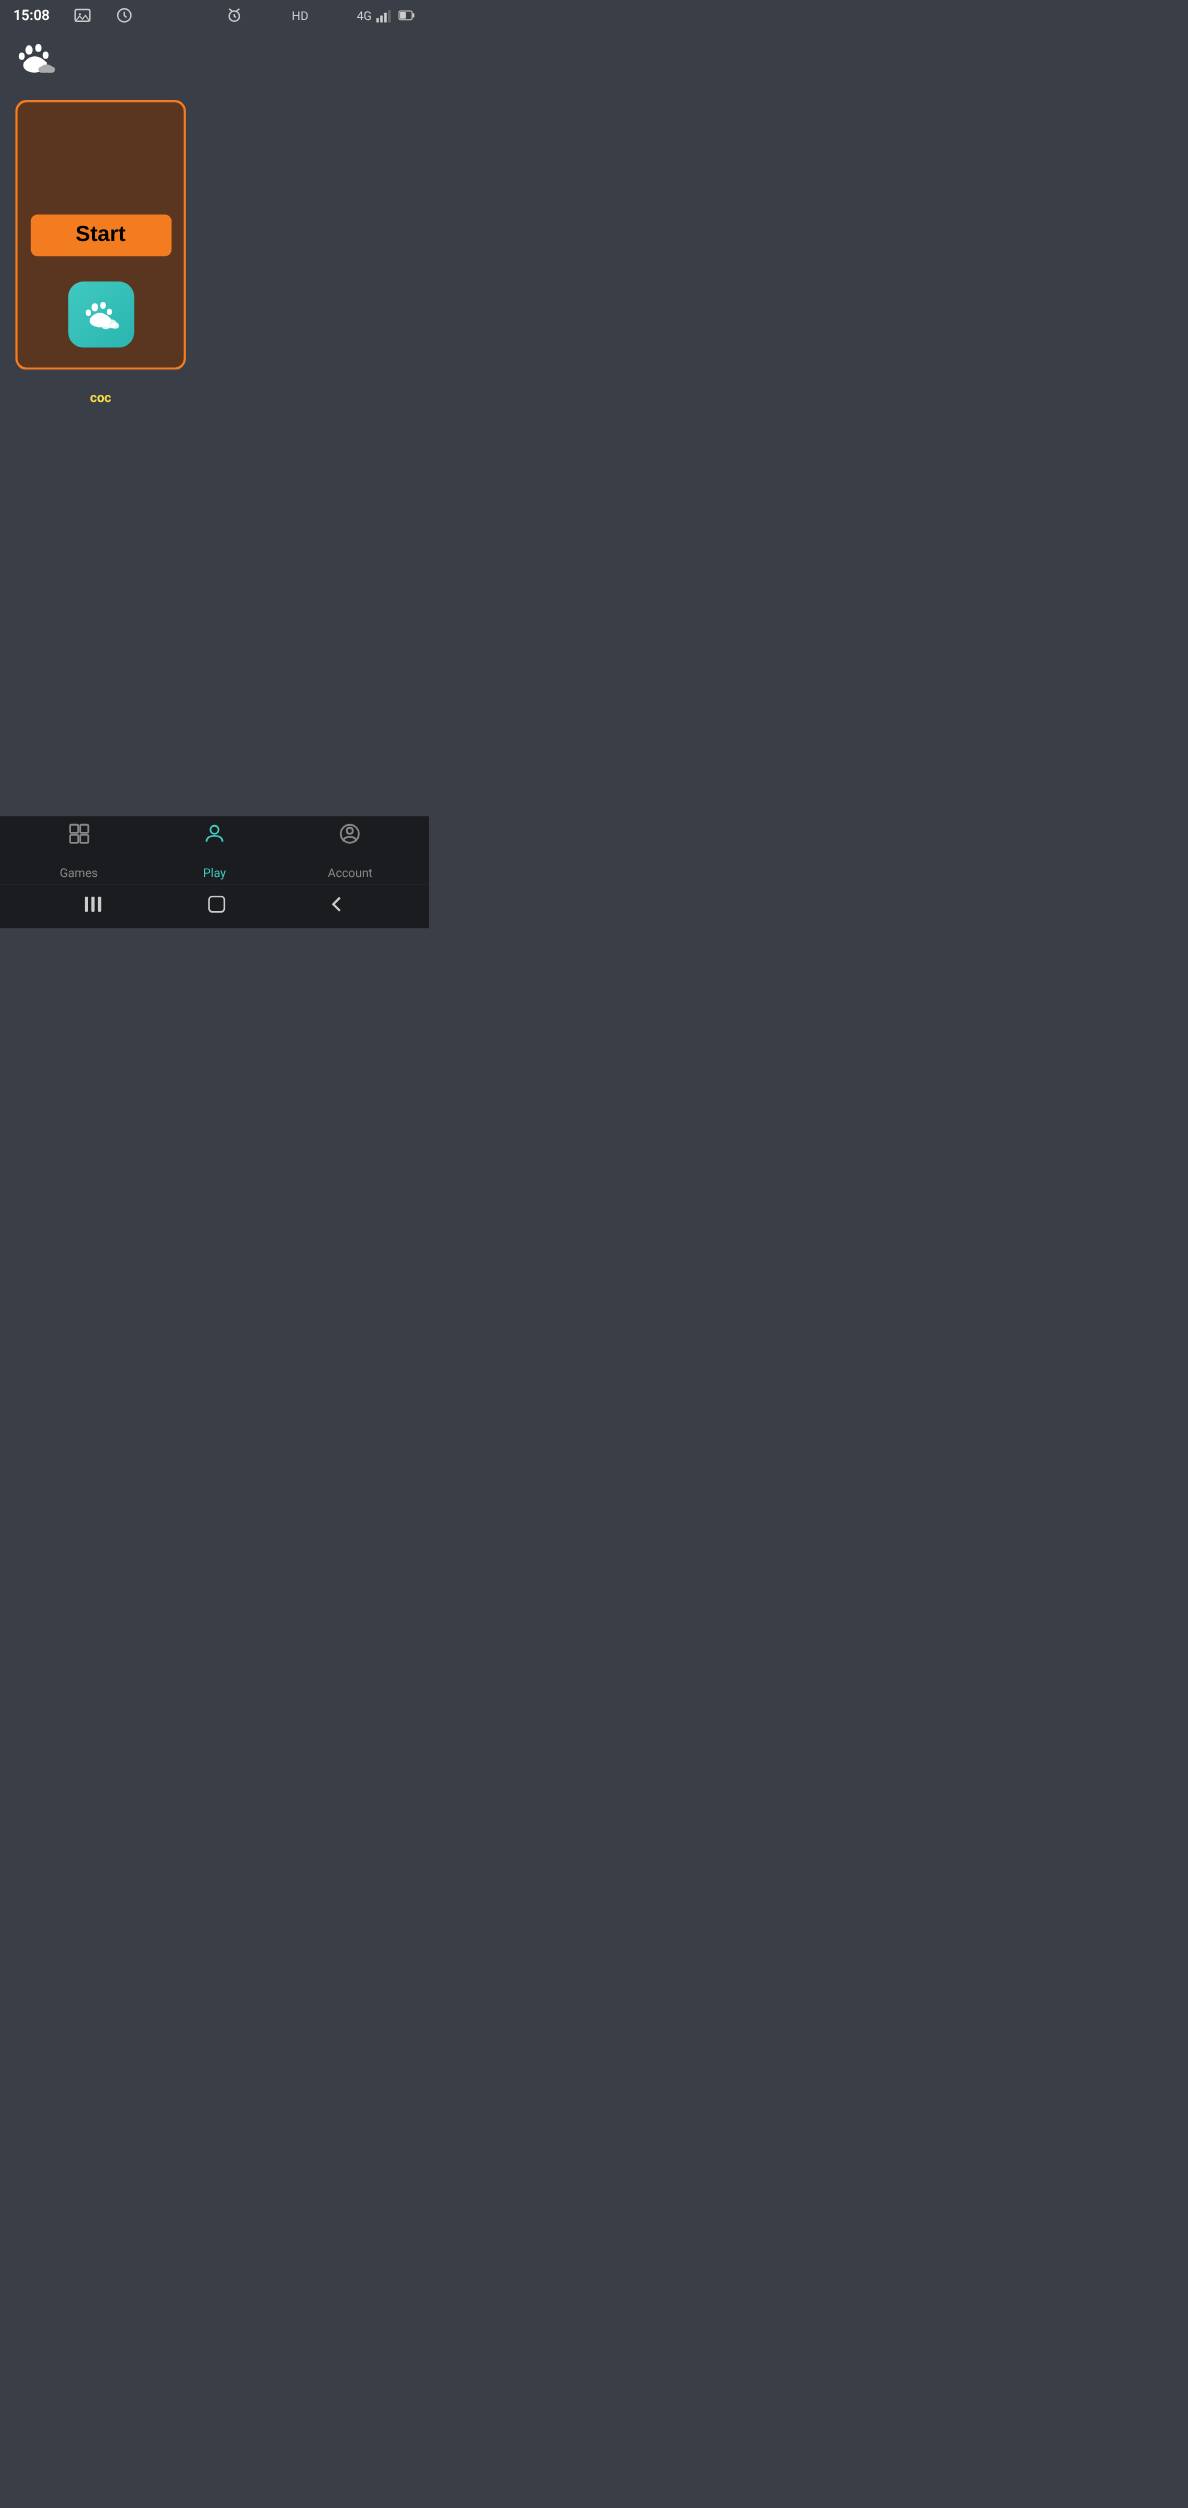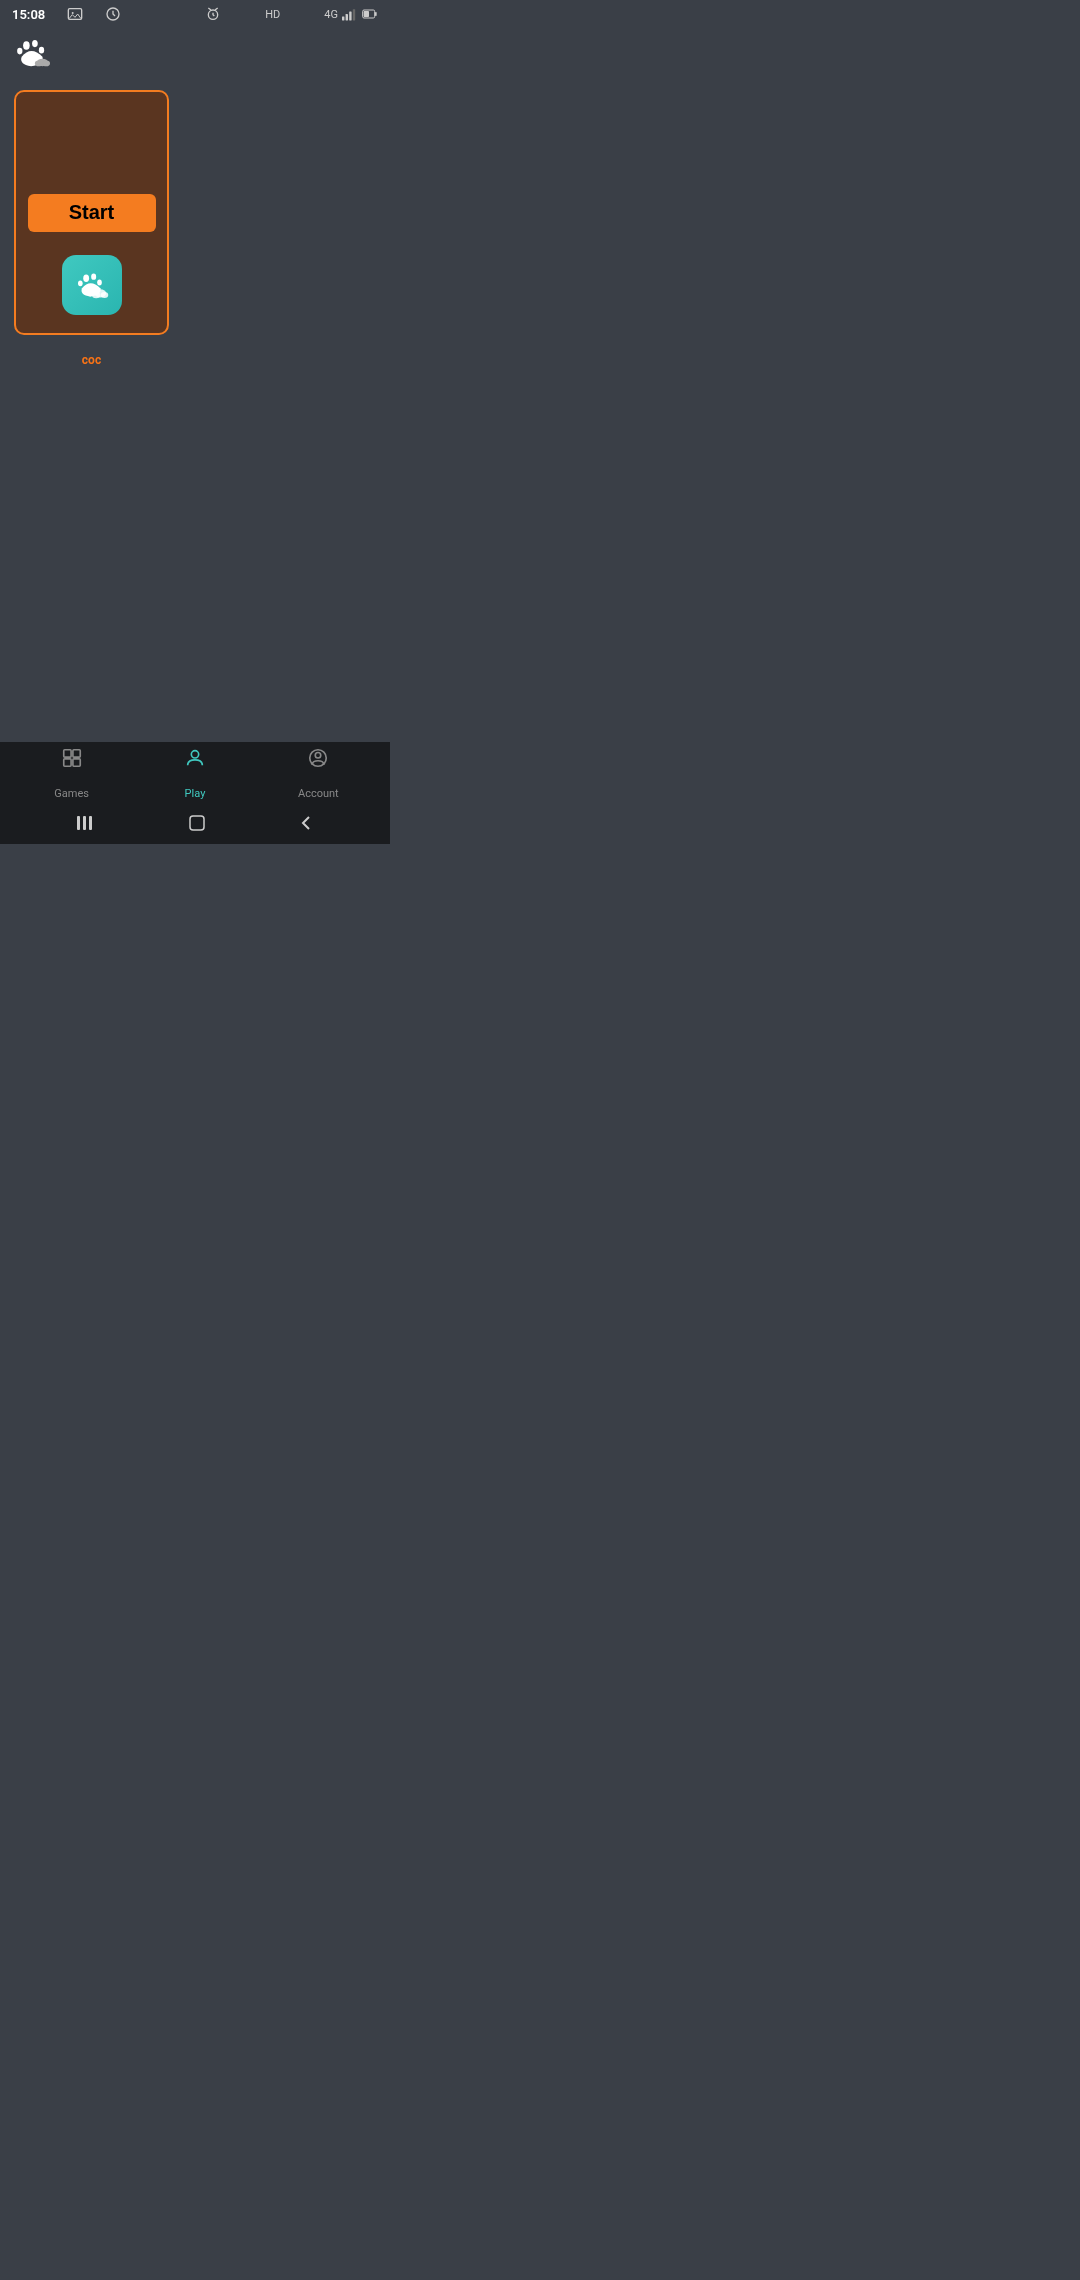--- a/index.html
+++ b/index.html
@@ -117,21 +117,21 @@
       background: linear-gradient(135deg, #40c9c0, #2ab5b0);
       border-radius: 14px;
       display: flex;
       align-items: center;
       justify-content: center;
       font-size: 26px;
       color: white;
     }
 
     .app-name {
-      color: #f97316;
+      color: #fde047;
       font-size: 12px;
       font-weight: 700;
       text-align: center;
       margin-top: 34px;
     }
 
     
     .bottom-nav {
       position: absolute;
       bottom: 40px;

